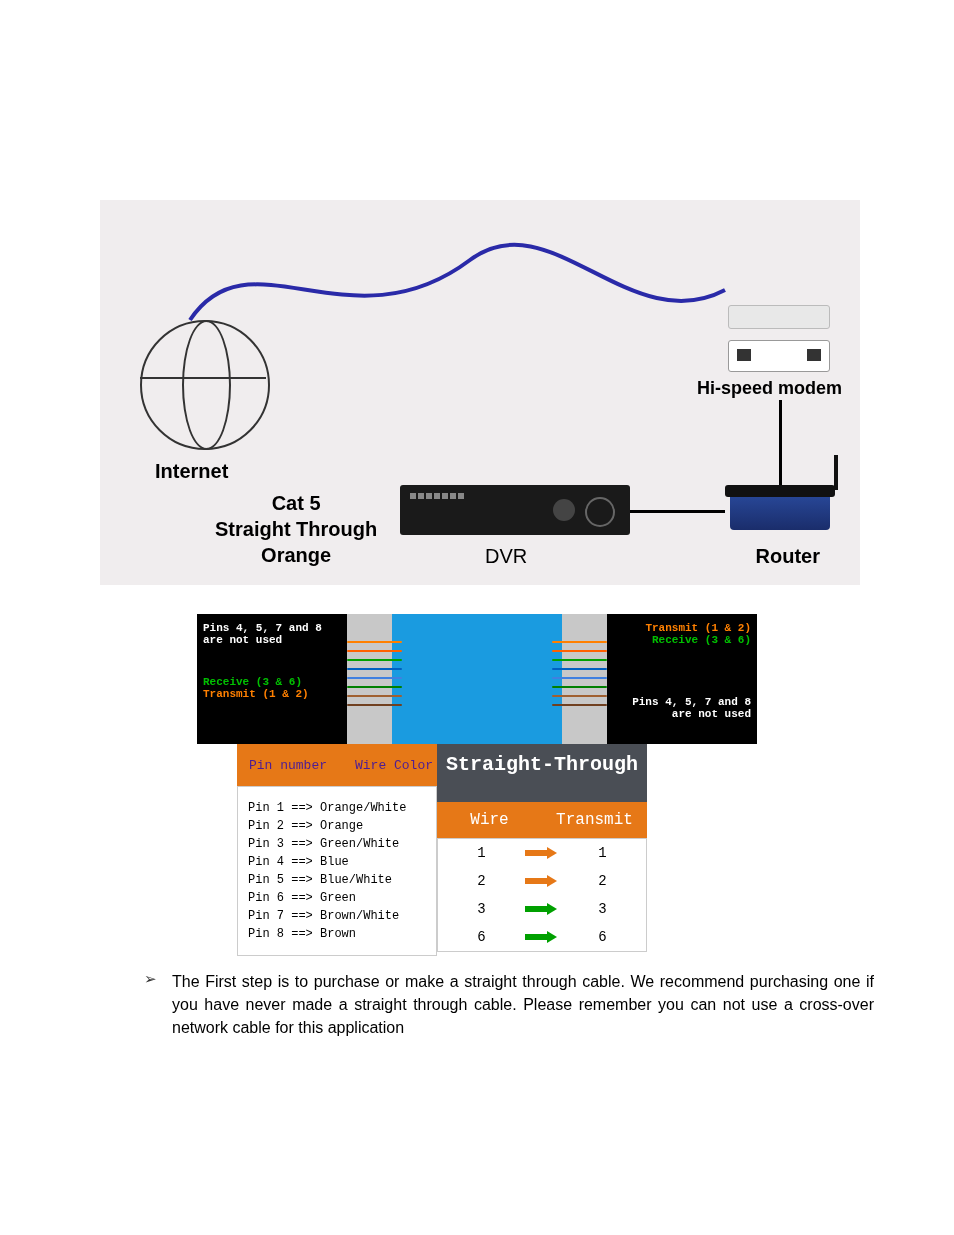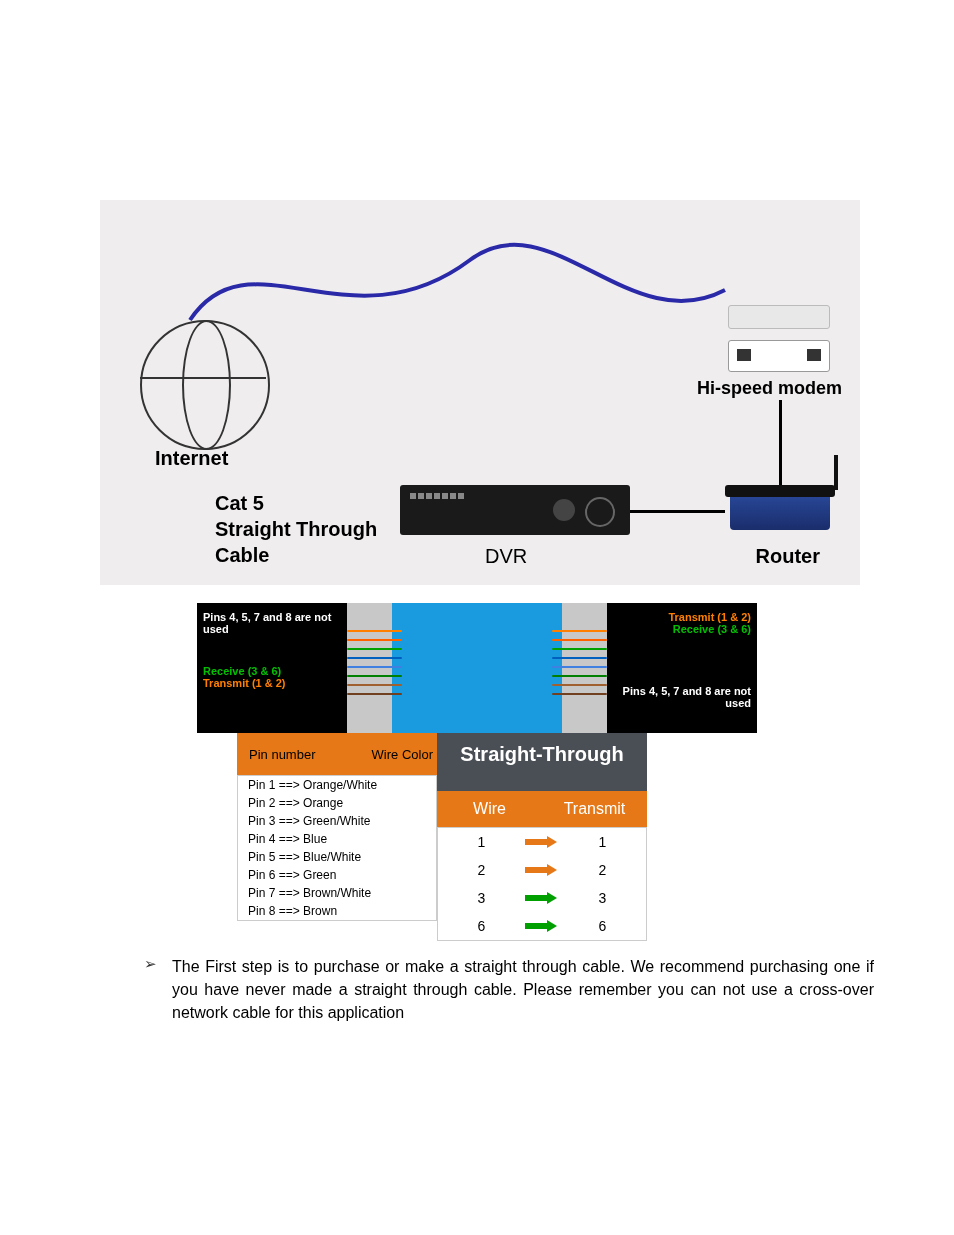--- a/index.html
+++ b/index.html
@@ -39,29 +39,30 @@
   }
   .globe::after {
     content: "";
     position: absolute;
     left: -2px; top: 55px;
     width: 126px; height: 15px;
     border-top: 2px solid #333;
   }
   .internet-label {
     position: absolute;
-    left: 55px; top: 247px;
+    left: 55px; top: 260px;
     font-weight: bold;
     font-size: 20px;
   }
   .cable-label {
     position: absolute;
     left: 115px; top: 290px;
     font-weight: bold;
     font-size: 20px;
+    text-align: center;
     line-height: 1.3;
   }
   .dvr {
     position: absolute;
     left: 300px; top: 285px;
     width: 230px; height: 50px;
     background: #1a1a1a;
     border-radius: 3px;
   }
   .dvr::before {
@@ -184,23 +185,24 @@
     font-weight: bold;
     font-size: 16px;
   }
   .body-text {
     margin: 0 80px 0 168px;
     font-size: 16px;
     line-height: 1.45;
   }
 
   .diagram2 {
-    margin: 18px auto 0 auto;
+    margin: 29px auto 0 auto;
     width: 560px;
     position: relative;
+    font-family: Liberation Mono, monospace;
   }
   .d2-top {
     display: flex;
     height: 130px;
   }
   .d2-left, .d2-right {
     width: 150px;
     background: #000;
     color: #fff;
     font-size: 11px;
@@ -247,31 +249,31 @@
   .d2-bottom {
     display: flex;
     margin-top: 0;
   }
   .d2-pin-col {
     width: 200px;
     margin-left: 40px;
   }
   .d2-pin-hdr {
     background: #e67817;
-    color: #000000;
+    color: #4c1d95;
     font-size: 13px;
     display: flex;
     height: 42px;
     align-items: center;
   }
   .d2-pin-hdr span:first-child { padding-left: 12px; flex: 1; }
   .d2-pin-hdr span:last-child { padding-right: 4px; }
   .d2-pin-body {
     border: 1px solid #ccc;
-    padding: 0 10px;
+    padding: 12px 10px;
     font-size: 12px;
     line-height: 1.5;
     background: #fff;
   }
 
   .d2-st-col {
     width: 210px;
     margin-left: 0;
   }
   .d2-st-hdr {
@@ -352,21 +354,21 @@
 
   <div class="diagram1">
     <svg class="curve" viewBox="0 0 600 120">
       <path d="M 60 100 C 120 10, 220 130, 340 40 C 420 -20, 500 120, 595 70" stroke="#2a2aa8" stroke-width="4" fill="none"></path>
     </svg>
     <div class="globe"></div>
     <div class="internet-label">Internet</div>
     <div class="cable-label">
       <div>Cat 5</div>
       <div>Straight Through</div>
-      <div>Cable</div>
+      <div>Orange</div>
     </div>
     <div class="dvr"></div>
     <div class="dvr-dots"><span></span><span></span><span></span><span></span><span></span><span></span><span></span></div>
     <div class="dvr-label">DVR</div>
     <div class="modem1"></div>
     <div class="modem2"></div>
     <div class="modem-label">Hi-speed modem</div>
     <div class="vline"></div>
     <div class="hline"></div>
     <div class="router"></div>

